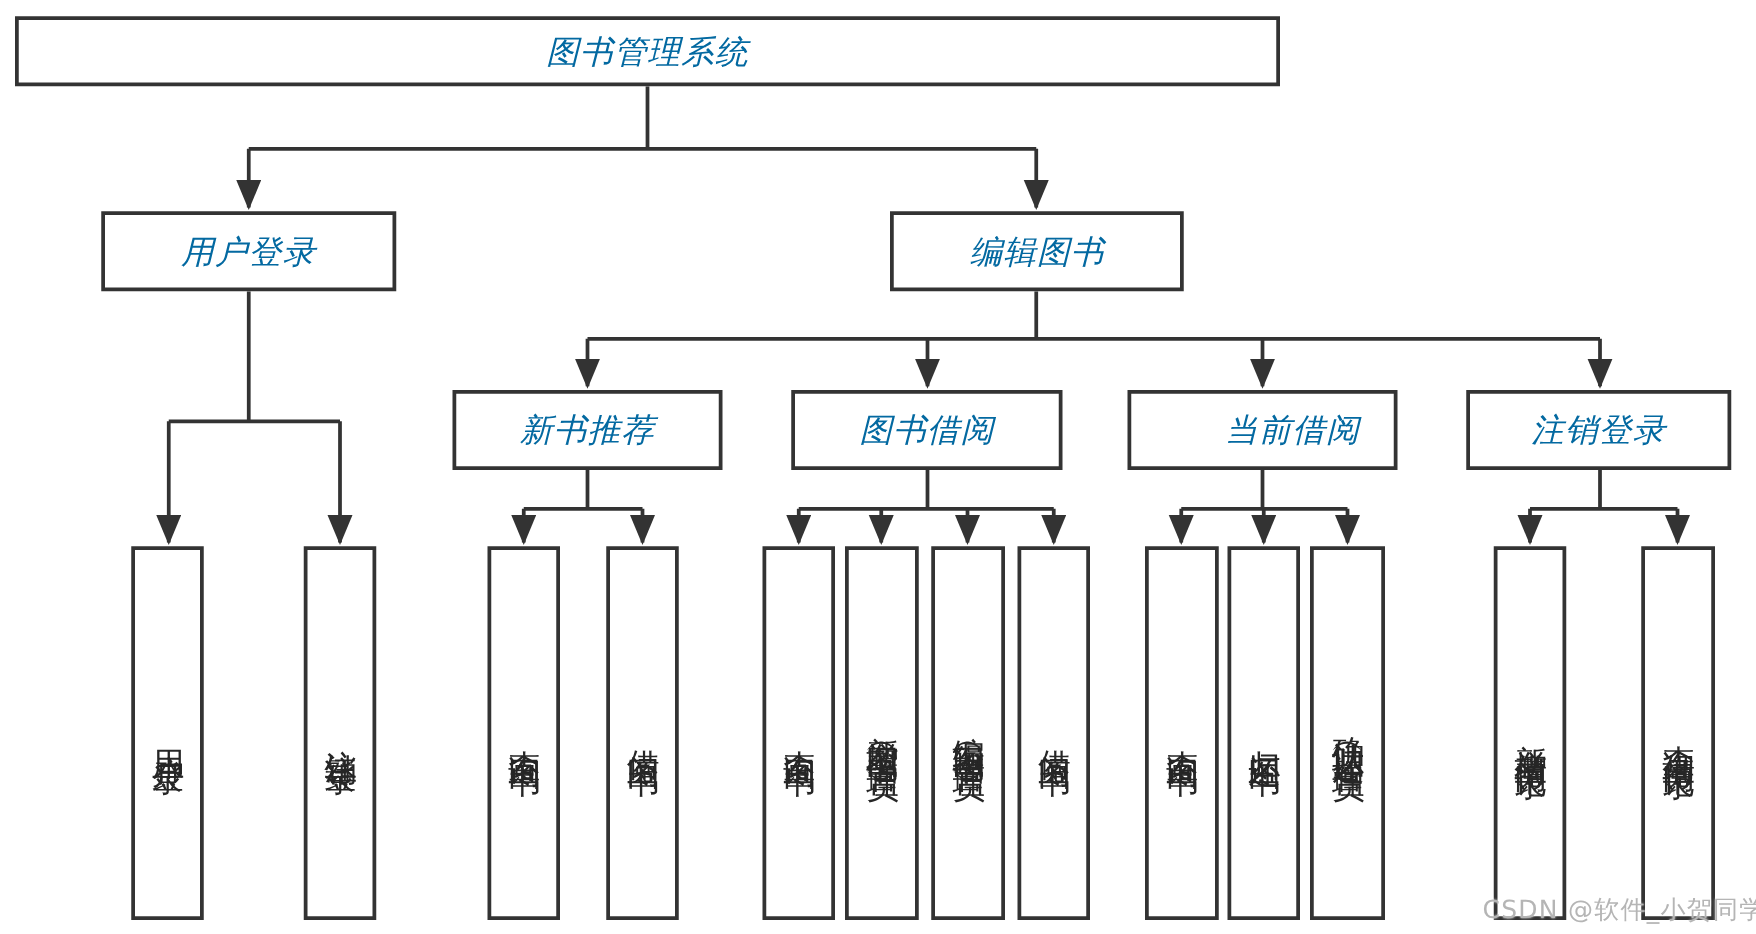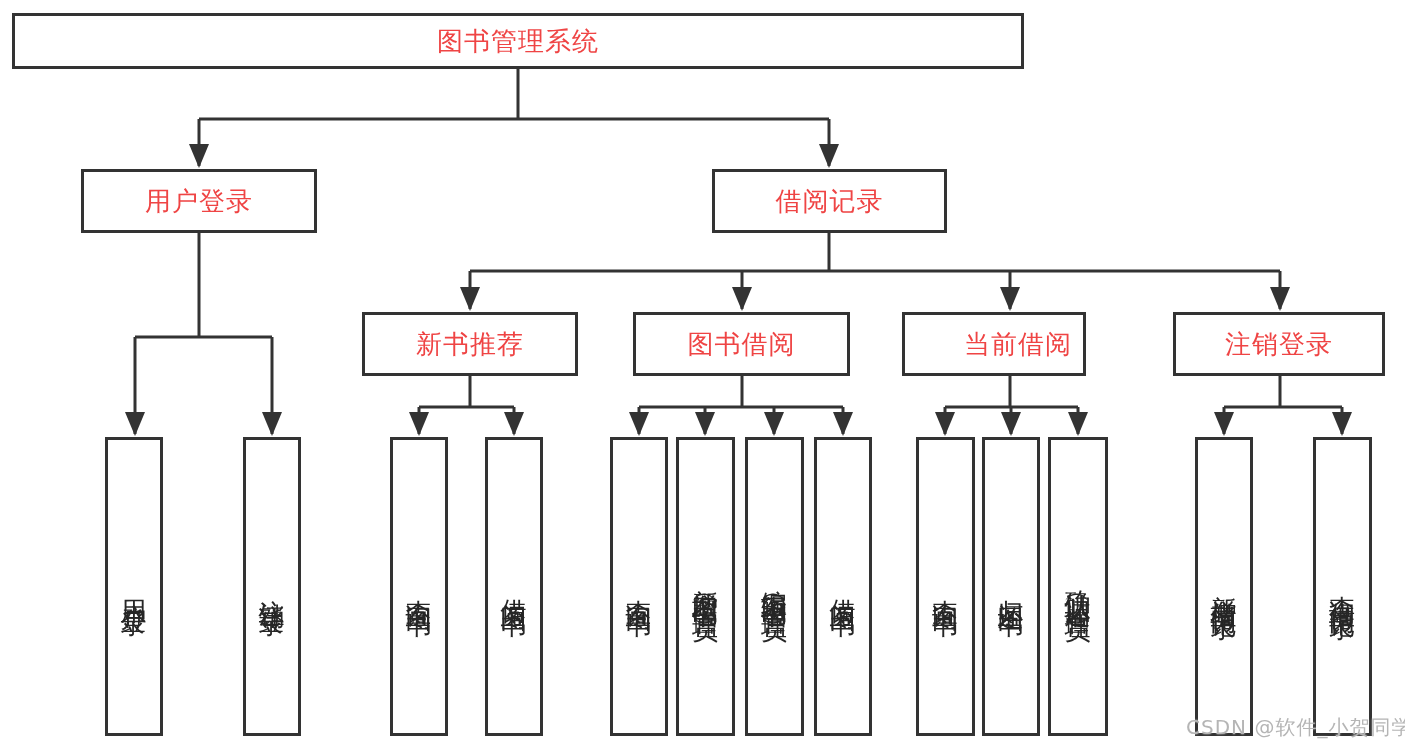--- a/index.html
+++ b/index.html
@@ -20,23 +20,24 @@
   .node {
     position: absolute;
     box-sizing: border-box;
     background: #ffffff;
     border: 3px solid #333333;
     display: flex;
     align-items: center;
     justify-content: center;
     font-size: 26px;
     letter-spacing: 1px;
-    color: #ef4444;
+    color: #0369a1;
     z-index: 2;
     white-space: nowrap;
+    font-style: italic;
   }
   .leaf {
     position: absolute;
     box-sizing: border-box;
     background: #ffffff;
     border: 3px solid #333333;
     display: flex;
     align-items: center;
     justify-content: center;
     writing-mode: vertical-rl;
@@ -103,25 +104,25 @@
 
       <path d="M1280 376 V407 M1224 407 H1342"></path>
       <path d="M1224 407 V434" marker-end="url(#arrow)"></path>
       <path d="M1342 407 V434" marker-end="url(#arrow)"></path>
     </g>
   </svg>
 
   <div class="node" style="left:12px; top:13px; width:1012px; height:56px;">图书管理系统</div>
 
   <div class="node" style="left:81px; top:169px; width:236px; height:64px;">用户登录</div>
-  <div class="node" style="left:712px; top:169px; width:235px; height:64px;">借阅记录</div>
+  <div class="node" style="left:712px; top:169px; width:235px; height:64px;">编辑图书</div>
 
   <div class="node" style="left:633px; top:312px; width:217px; height:64px;">图书借阅</div>
   <div class="node" style="left:362px; top:312px; width:216px; height:64px;">新书推荐</div>
-  <div class="node" style="left:902px; top:312px; width:184px; height:64px;padding-left:48px;">当前借阅</div>
+  <div class="node" style="left:902px; top:312px; width:216px; height:64px;padding-left:48px;">当前借阅</div>
   <div class="node" style="left:1173px; top:312px; width:212px; height:64px;">注销登录</div>
 
   <div class="leaf" style="left:105px; top:437px; width:58px; height:299px;">用户登录</div>
   <div class="leaf" style="left:243px; top:437px; width:58px; height:299px;">注销登录</div>
 
   <div class="leaf" style="left:390px; top:437px; width:58px; height:299px;">查询图书</div>
   <div class="leaf" style="left:485px; top:437px; width:58px; height:299px;">借阅图书</div>
 
   <div class="leaf" style="left:610px; top:437px; width:58px; height:299px;">查询图书</div>
   <div class="leaf" style="left:676px; top:437px; width:59px; height:299px;">新增图书（管理员）</div>

